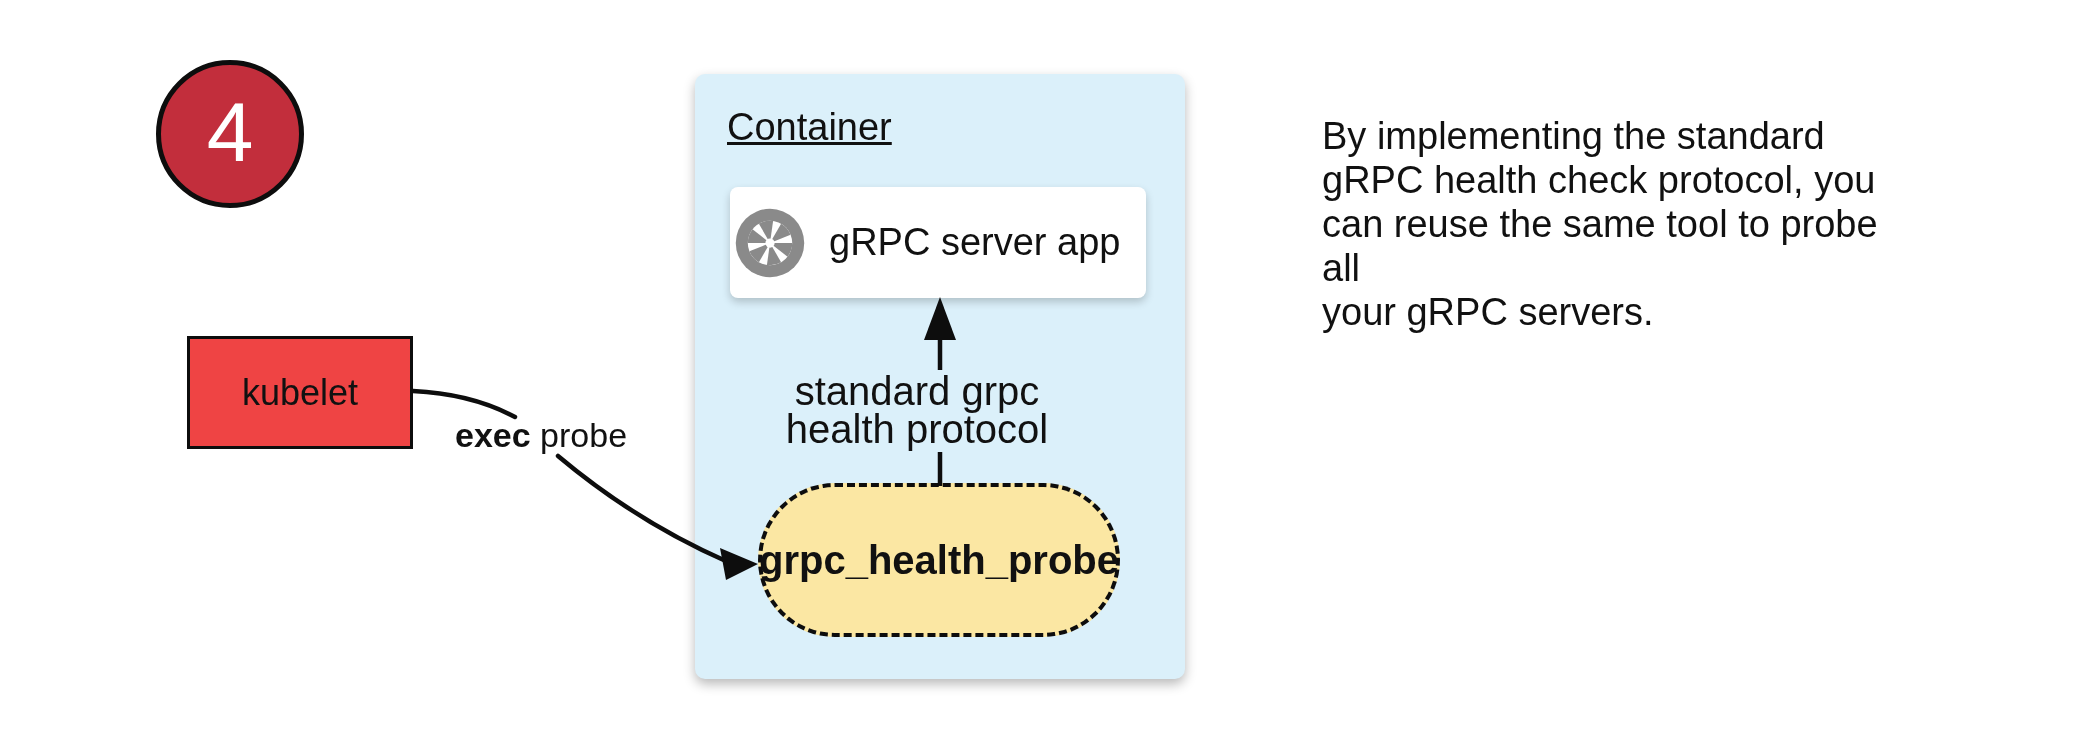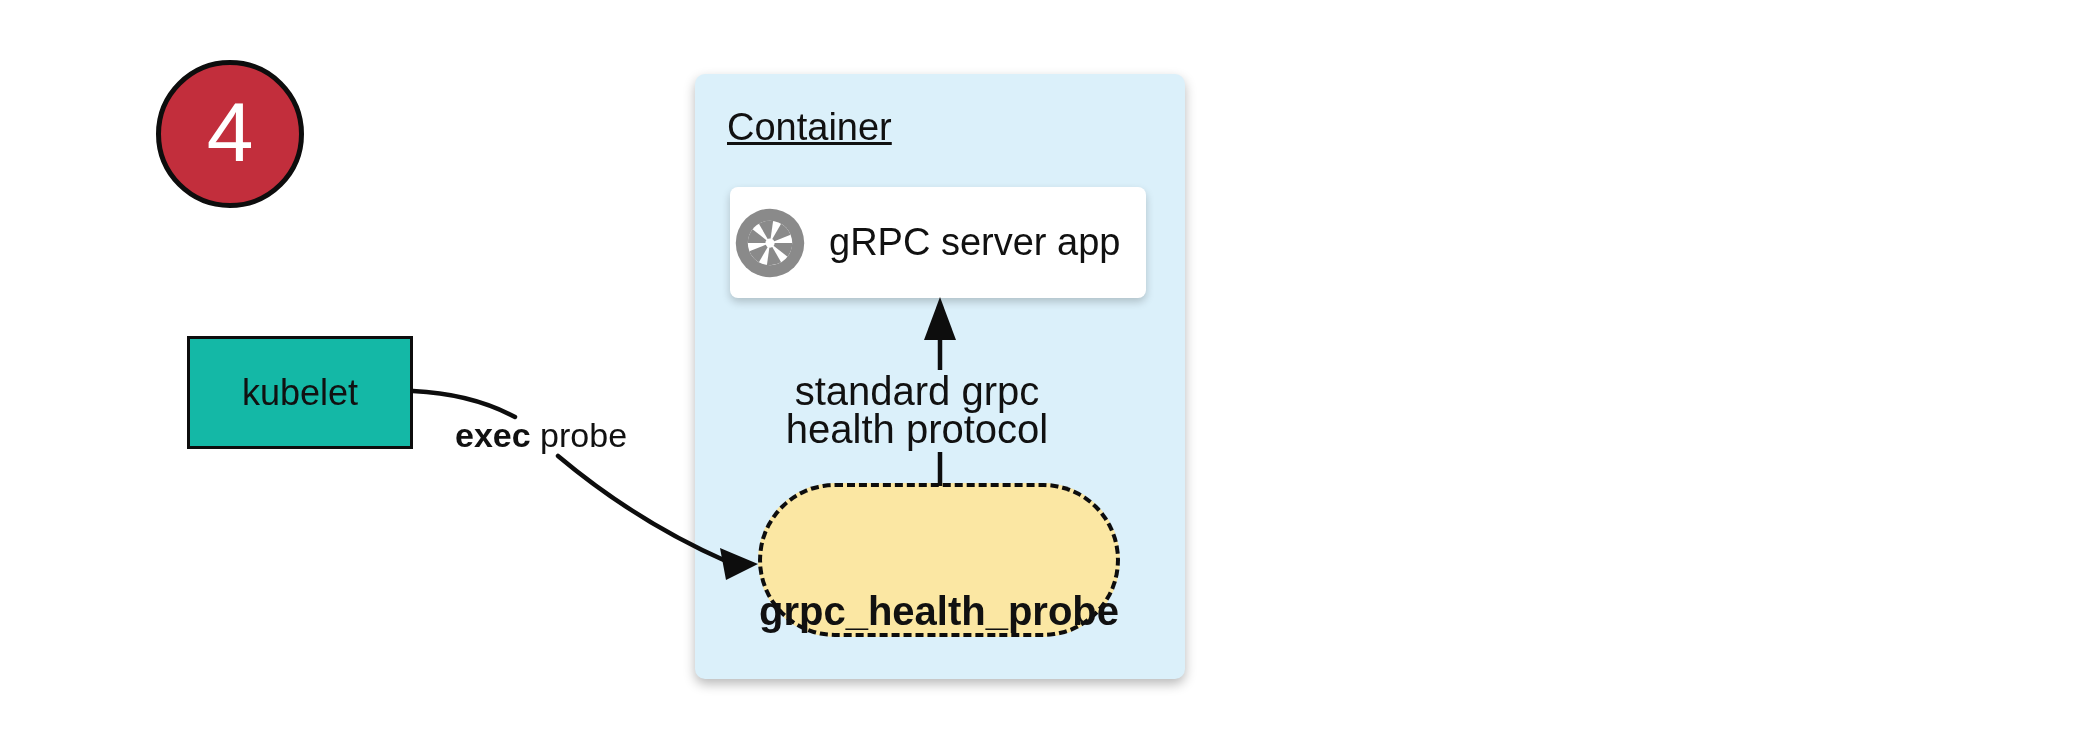--- a/index.html
+++ b/index.html
@@ -29,21 +29,21 @@
     font-size: 84px;
     line-height: 1;
     transform: translateY(-2px);
   }
 
   
   .kubelet {
     position: absolute;
     left: 187px; top: 336px;
     width: 226px; height: 113px;
-    background: #14b8a6;
+    background: #ef4444;
     border: 3px solid #0d0d0d;
     box-sizing: border-box;
     display: flex; align-items: center; justify-content: center;
     font-size: 36px;
   }
 
   
   .exec-label {
     position: absolute;
     left: 455px; top: 416px;
@@ -85,21 +85,21 @@
   
   .pill {
     position: absolute;
     left: 63px; top: 409px;
     width: 362px; height: 154px;
     background: #FBE7A3;
     border: 4px dashed #0d0d0d;
     border-radius: 82px;
     box-sizing: border-box;
     display: flex; flex-direction: column;
-    align-items: center; justify-content: flex-end;
+    align-items: center; justify-content: center;
     text-align: center;
   }
   .pill .title { font-size: 40px; font-weight: bold; line-height: 1.1; }
   .pill .subtitle { font-size: 38px; line-height: 1.1; }
 
   
   .proto-label {
     position: absolute;
     left: 767px; top: 372px;
     width: 300px;
@@ -178,14 +178,18 @@
       <line x1="940" y1="452" x2="940" y2="486"></line>
     </g>
     <polygon fill="#0d0d0d" points="940,297 924,340 956,340"></polygon>
   </svg>
 
   <div class="exec-label"><span class="b">exec</span><span> probe</span></div>
 
   <div class="proto-label">standard grpc
 health protocol</div>
 
+  <div class="note">By implementing the standard
+gRPC health check protocol, you
+can reuse the same tool to probe all
+your gRPC servers.</div>
 
 </div>
 
 </body></html>

